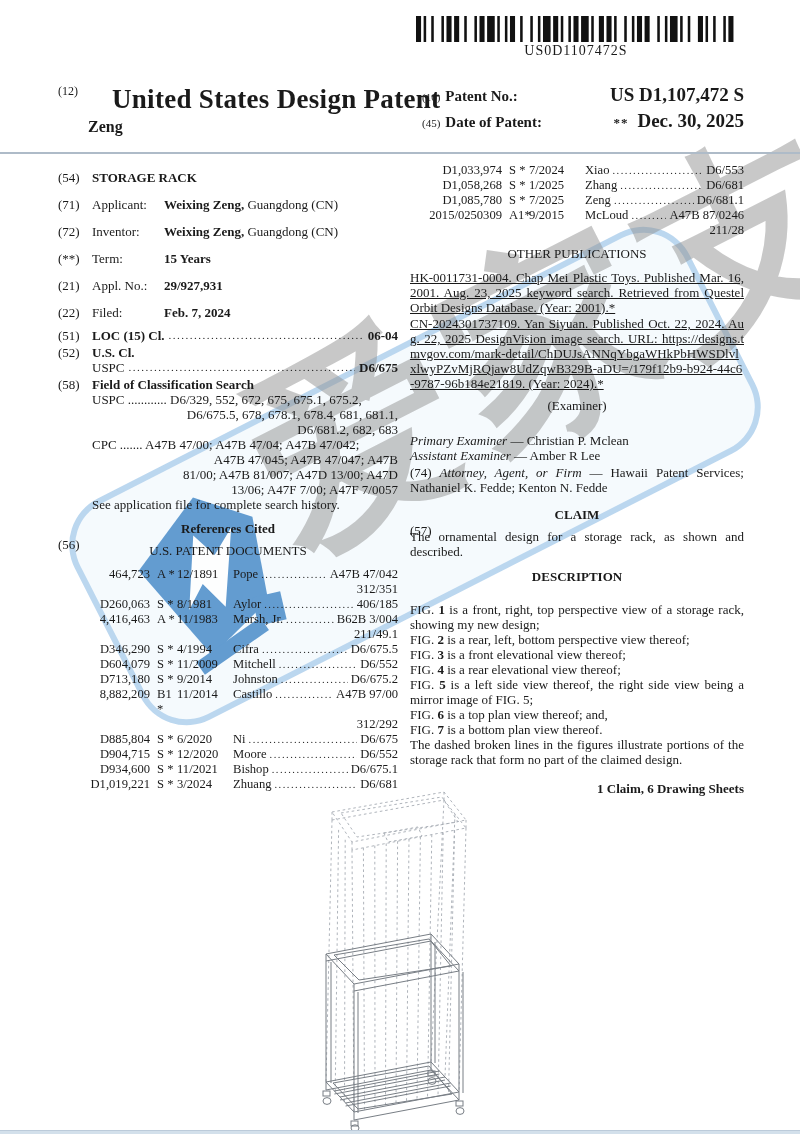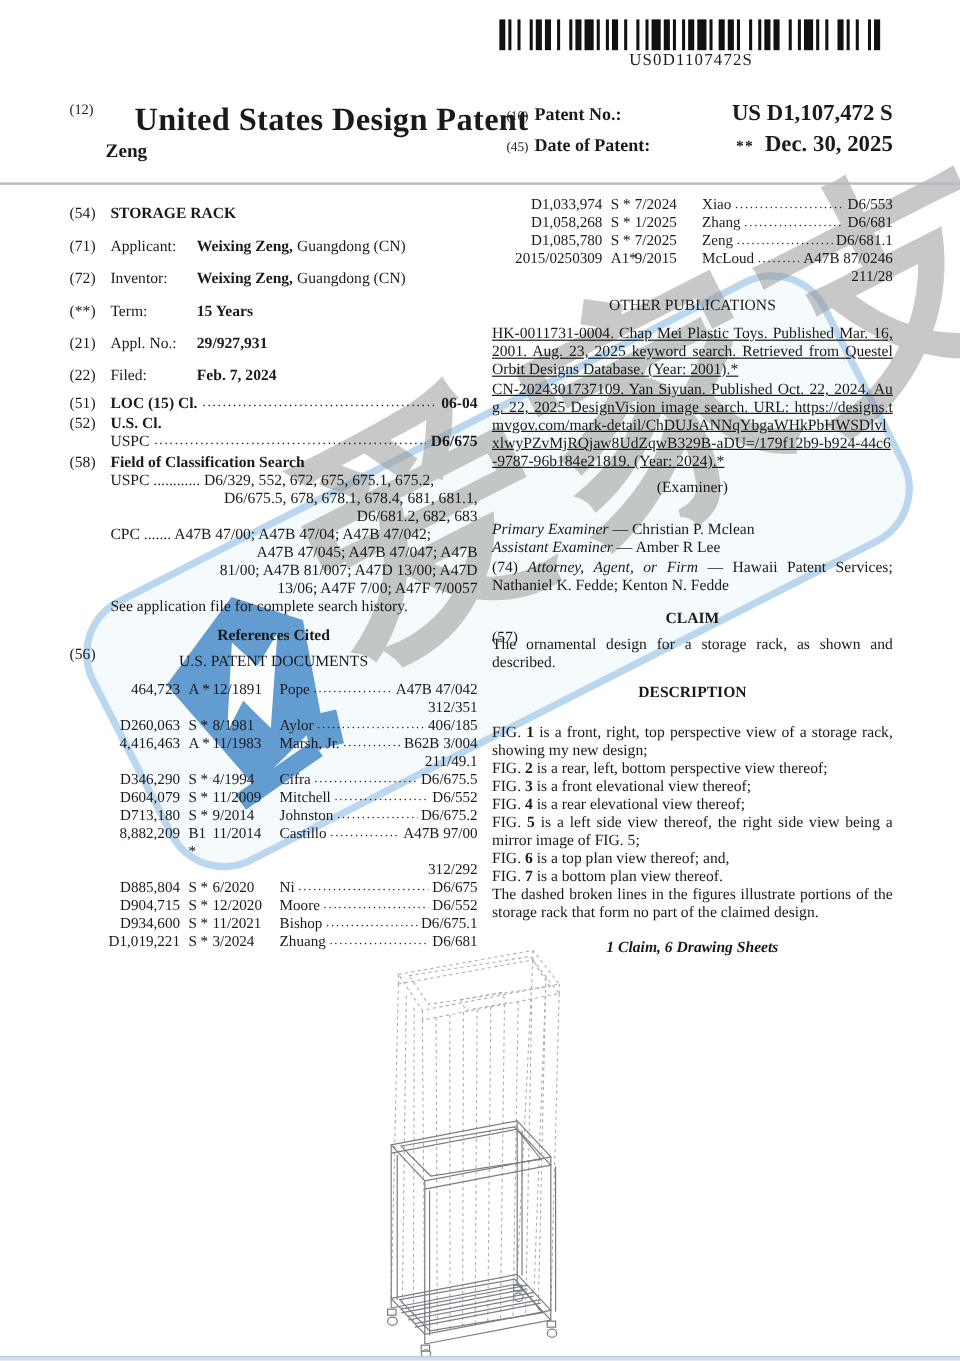--- a/index.html
+++ b/index.html
@@ -67,21 +67,21 @@
   .ref-cls2:empty { display:none; }
 
   .pub { text-align:justify; margin-bottom:1px;text-decoration:underline; }
   .pub.break { word-break:break-all; }
   .continued { text-align:center; margin:7px 0 20px; }
   .exam-line { text-align:justify; }
   .exam-line i { font-style:italic; }
   .attorney { text-align:justify; margin-top:2px; margin-bottom:12px; }
   .claim-text { text-align:justify; margin-bottom:10px; }
   .desc-line { text-align:justify; }
-  .sheets { text-align:center; font-weight:bold; margin-top:14px;font-style:italic; }
+  .sheets { text-align:right; font-weight:bold; margin-top:14px; }
   .mt8 { margin-top:8px; } .mb6 { margin-bottom:18px; }
 
   
   .figure { position:absolute; left:296px; top:786px; width:256px; height:346px; z-index:2; }
 
   .footer-line { position:absolute; left:0; right:0; bottom:0; height:4px;
     background:#d3e0eb; border-top:1px solid #bccbda; z-index:3; }
 </style>
 </head>
 <body>

